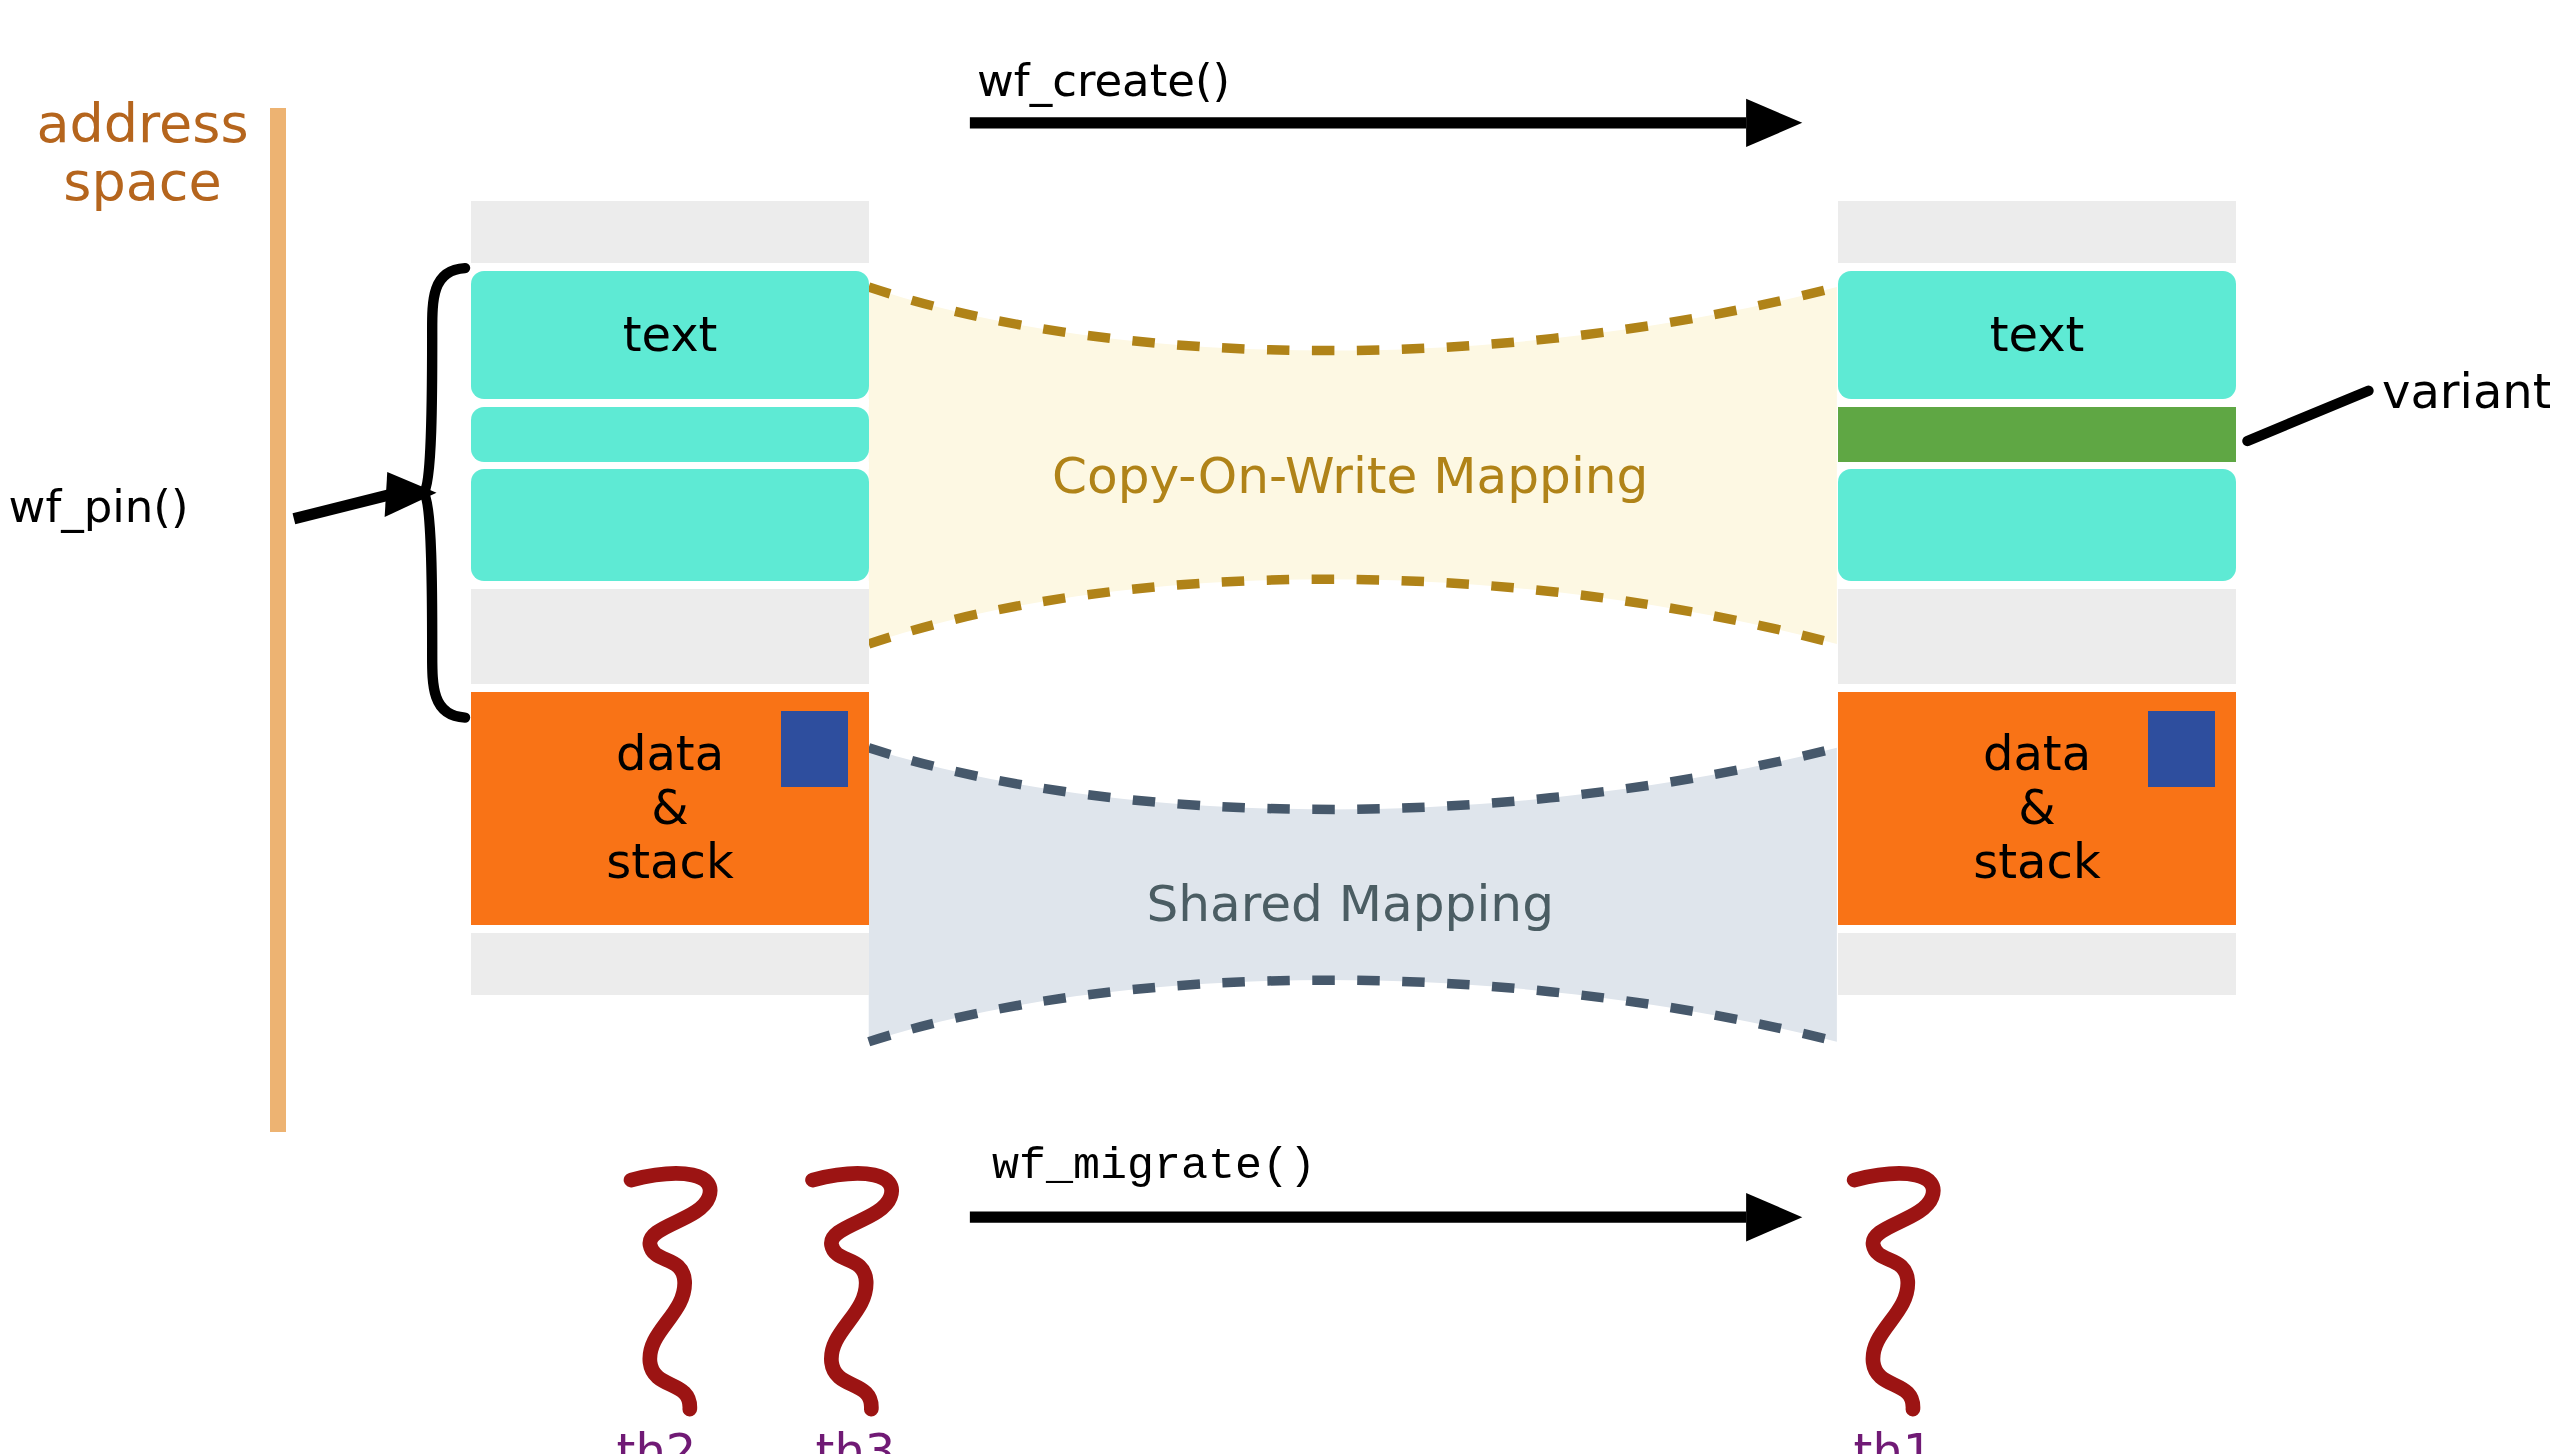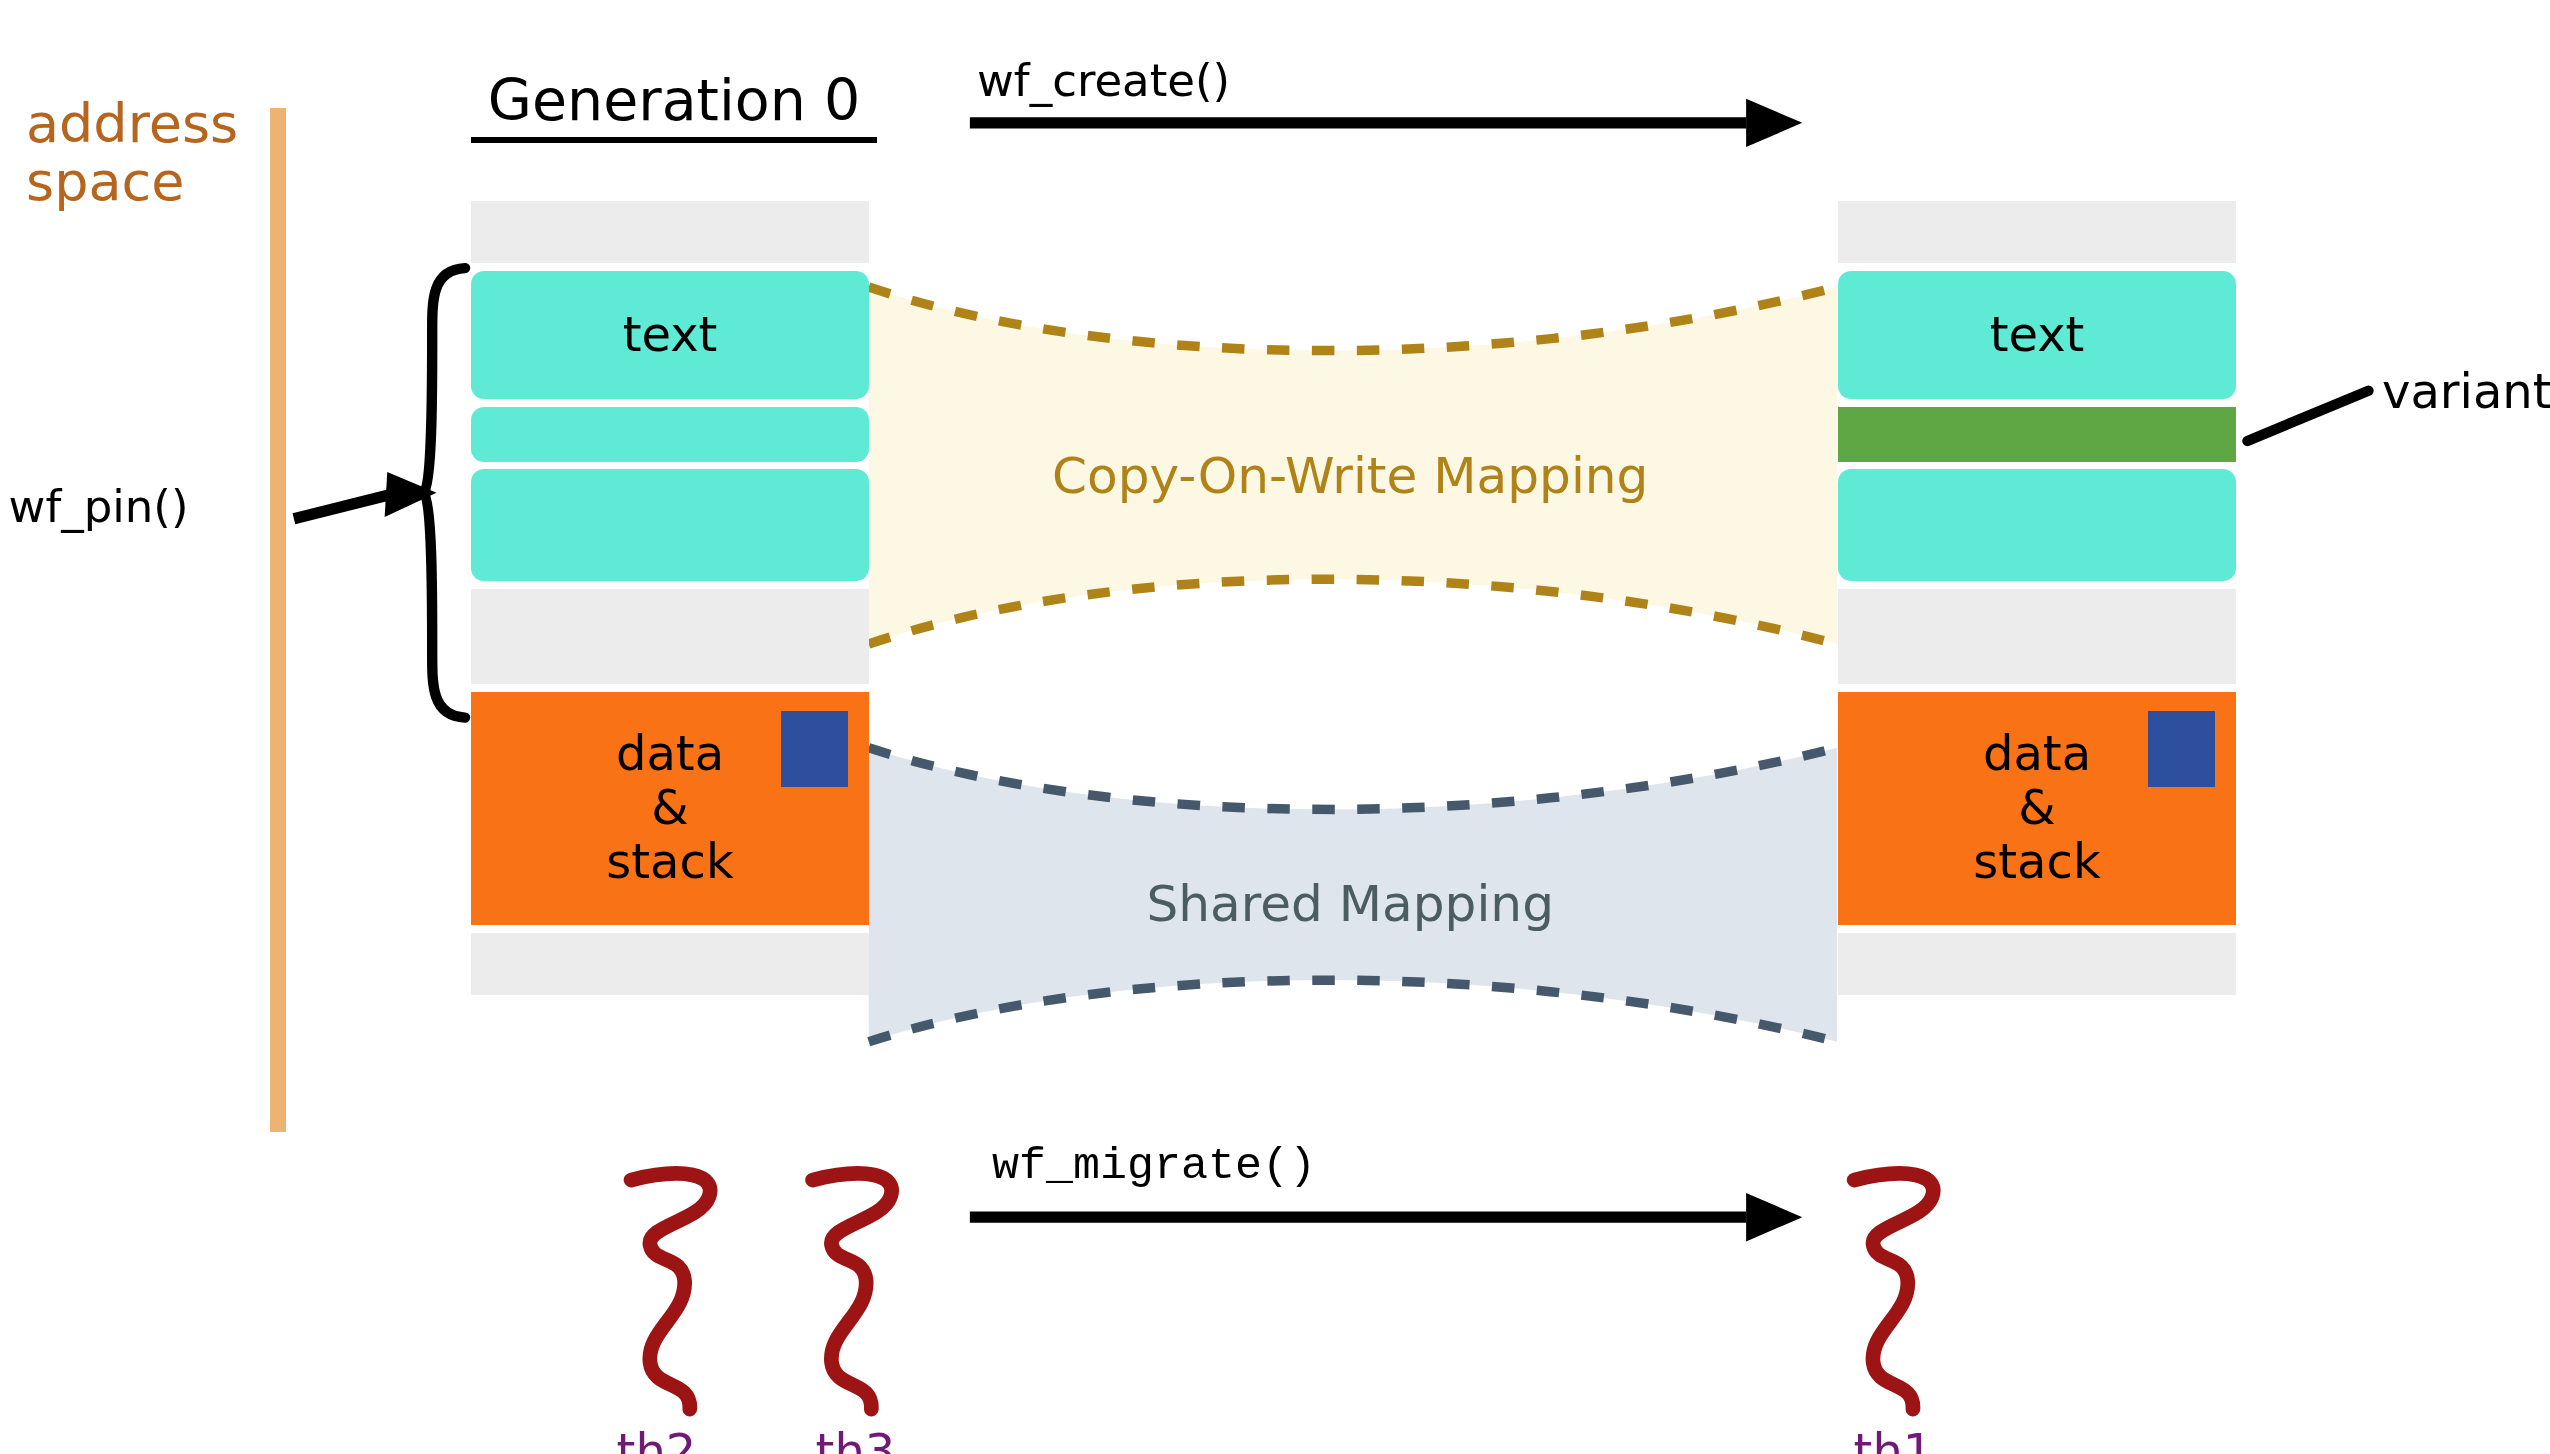--- a/index.html
+++ b/index.html
@@ -19,20 +19,21 @@
     left: 0; top: 0;
     width: 2550px;
     height: 1455px;
   }
   .abs { position: absolute; }
 
   
   #address-space-label {
     left: 26px; top: 95px;
     width: 233px;
+    text-align: center;
     color: #b5651d;
     font-size: 54px;
     line-height: 1.08;
     font-family: "DejaVu Sans", sans-serif;
     white-space: pre-line;
   }
   #address-space-bar {
     left: 270px; top: 108px;
     width: 15.6px; height: 1024px;
     background: #edb372;
@@ -116,21 +117,20 @@
 </style>
 </head>
 <body>
 
 <div class="stage">
 
   <div class="abs" id="address-space-label">address
 space</div>
   <div class="abs" id="address-space-bar"></div>
 
-  <div class="abs gen-header" id="gen0-header">Generation 0</div>
 
   <svg class="abs" id="mappings-svg" viewBox="0 0 2950 1683">
 
     <path d="M1005,332 C1300,430 1750,430 2125,332
              L2125,745 C1750,645 1300,645 1005,745 Z" fill="#fdf8e3" stroke="none"></path>
     <path d="M1005,332 C1300,430 1750,430 2125,332" fill="none" stroke="#b08318" stroke-width="11" stroke-dasharray="26 26" stroke-linecap="butt"></path>
     <path d="M1005,745 C1300,645 1750,645 2125,745" fill="none" stroke="#b08318" stroke-width="11" stroke-dasharray="26 26" stroke-linecap="butt"></path>
     <text class="map-label cow-label" x="1562" y="570">Copy-On-Write Mapping</text>
 
     <path d="M1005,865 C1300,960 1750,960 2125,865

